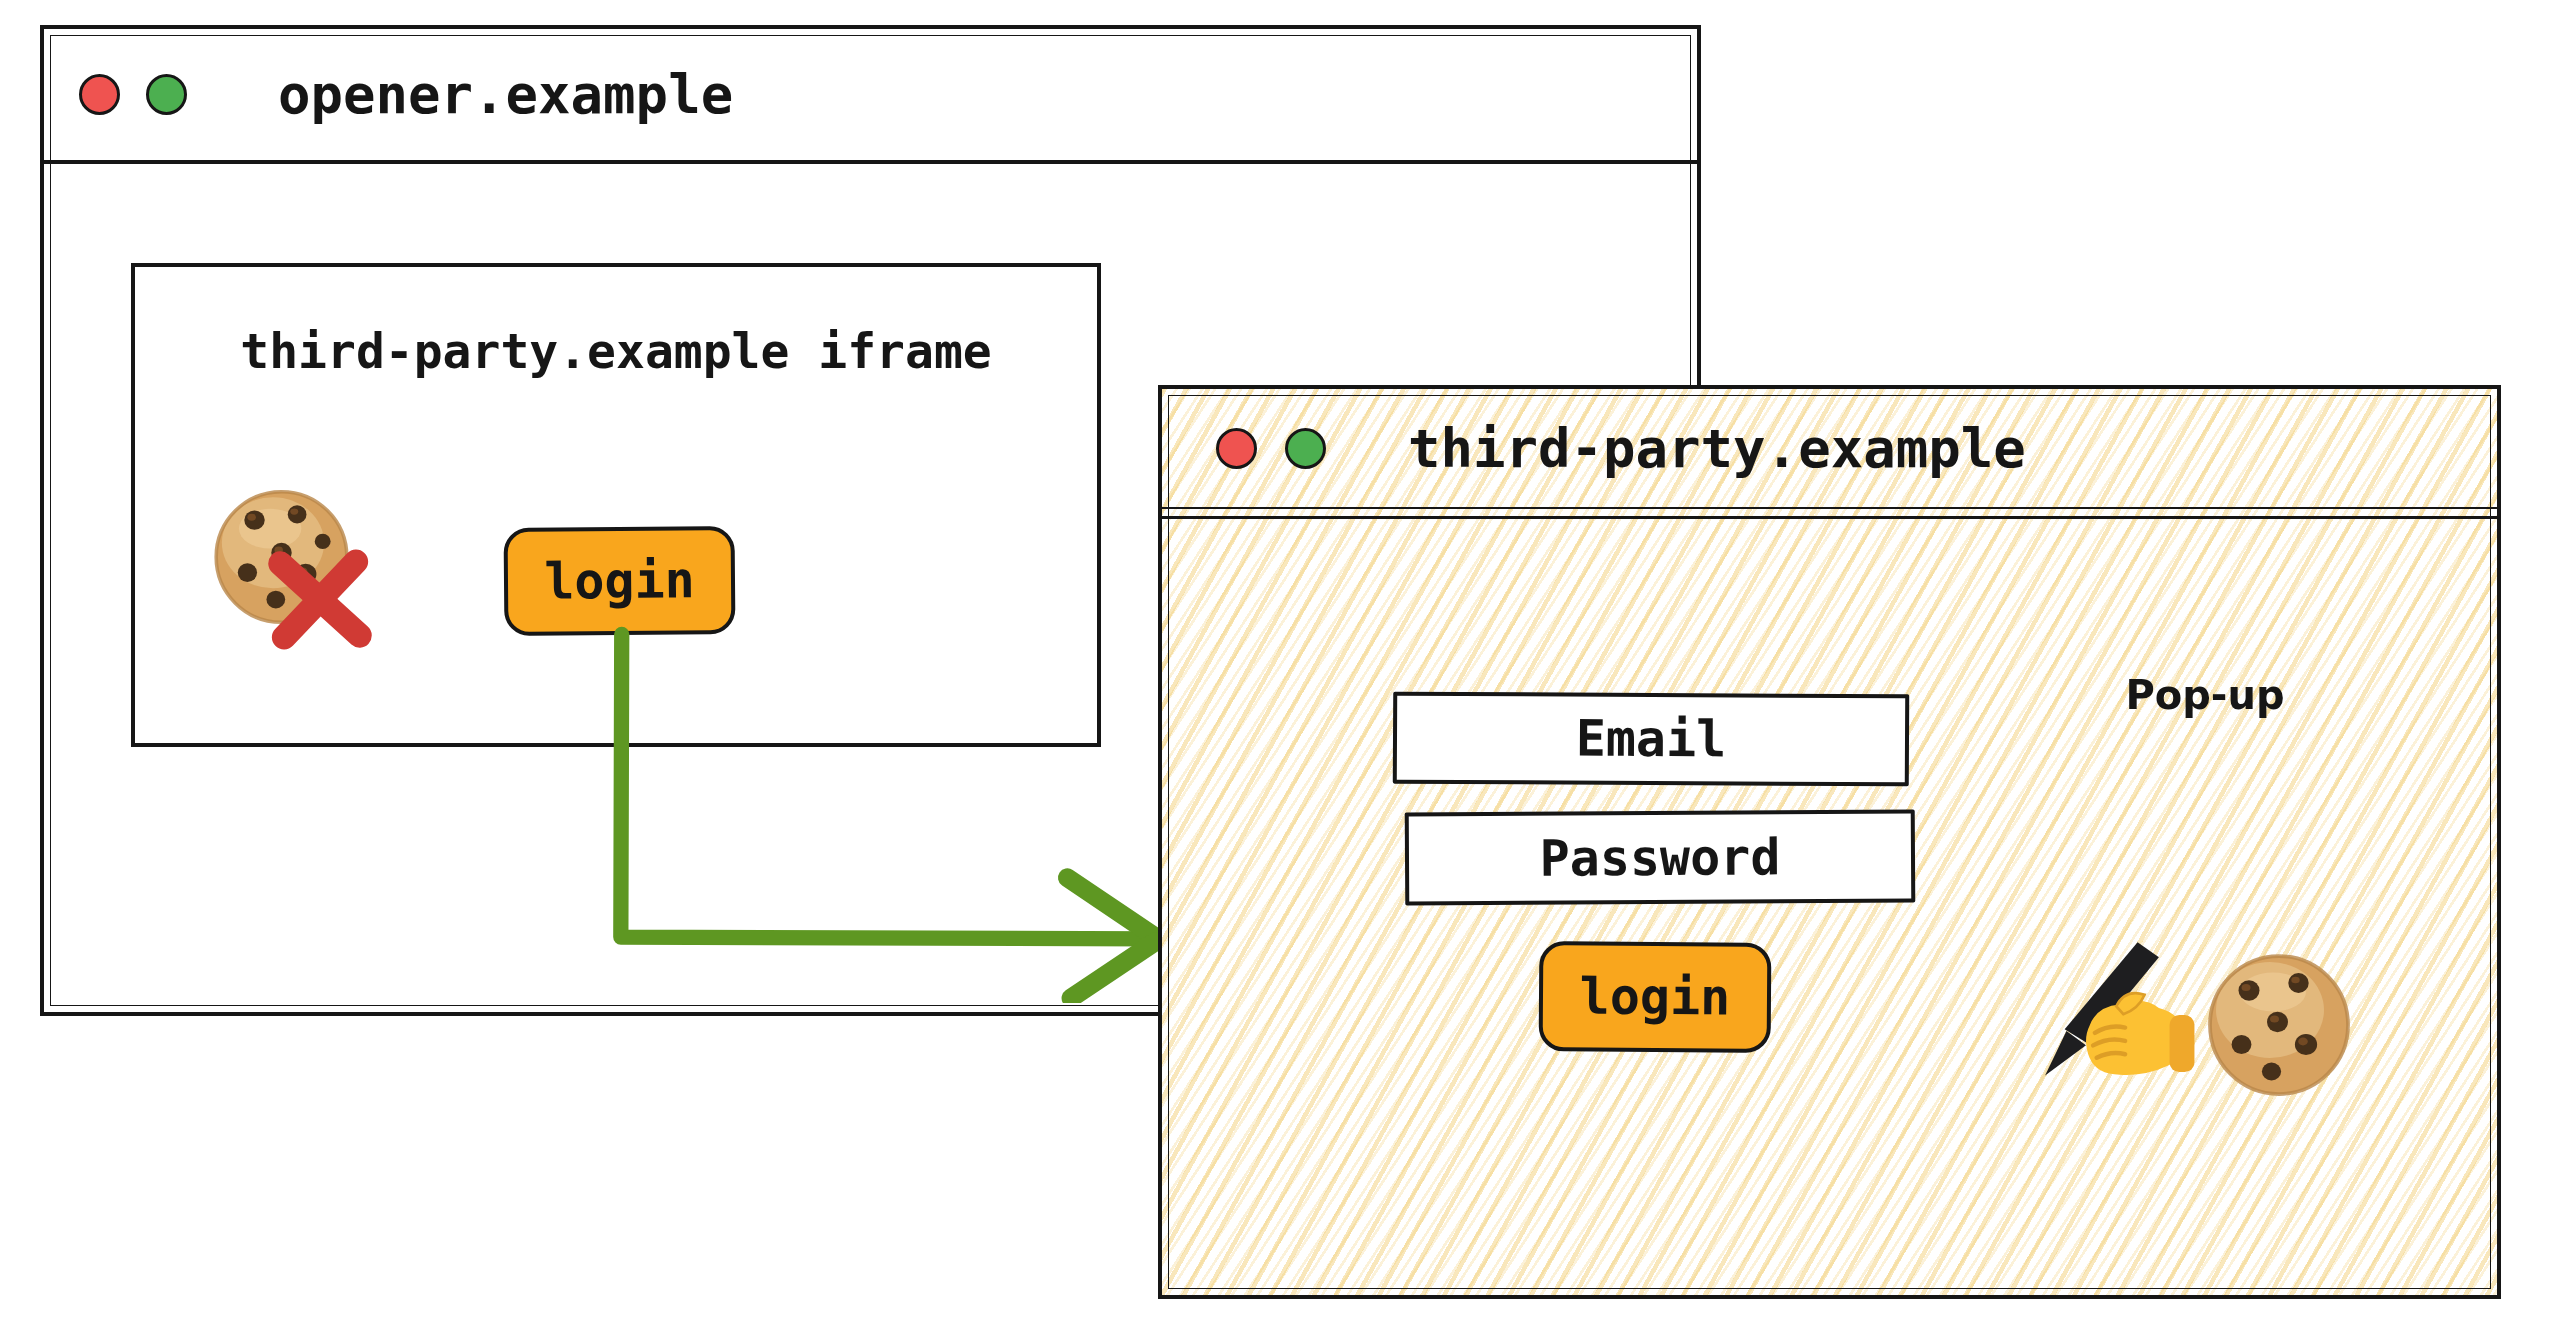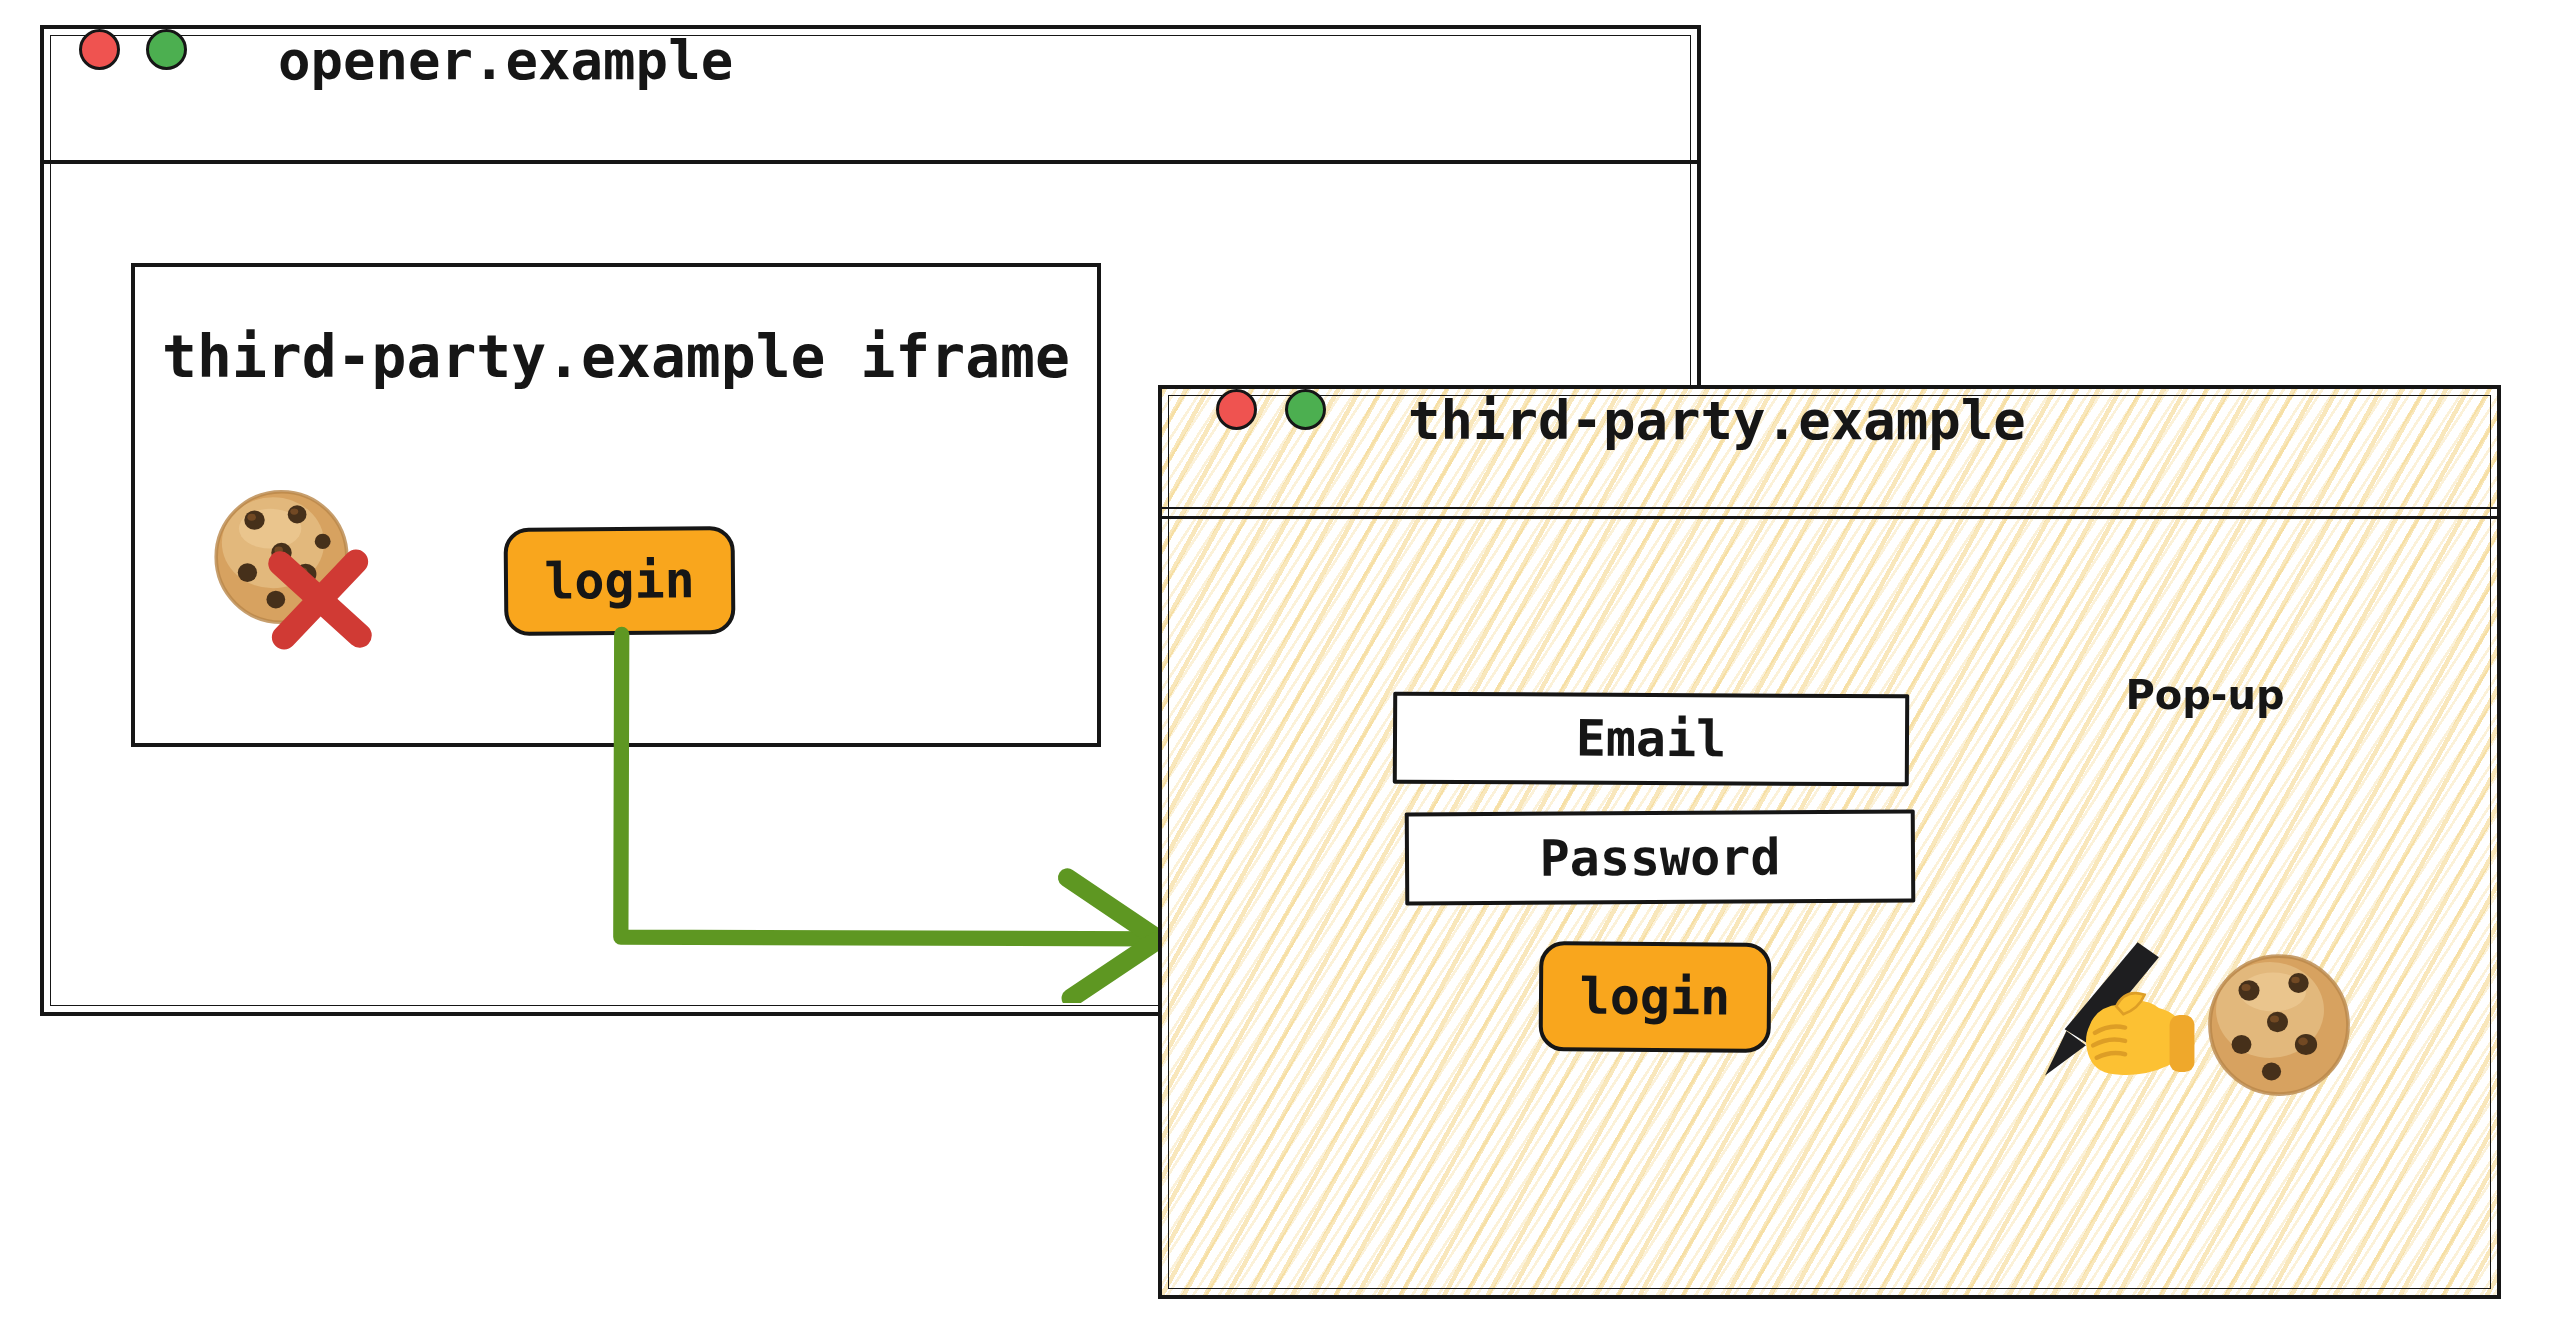--- a/index.html
+++ b/index.html
@@ -23,21 +23,21 @@
     outline-offset: -11.7px;
   }
   .hatch {
     background-image:
       repeating-linear-gradient(119deg, rgba(240,198,94,0.42) 0 4.5px, rgba(0,0,0,0) 4.5px 19px),
       repeating-linear-gradient(123deg, rgba(240,198,94,0.24) 0 2.7px, rgba(0,0,0,0) 2.7px 10.8px);
   }
   .titlebar {
     position: relative;
     display: flex;
-    align-items: flex-start;
+    align-items: center;
     border-bottom: 4.5px solid #161616;
   }
   .light {
     width: 41px; height: 41px;
     border-radius: 50%;
     border: 3.6px solid #161616;
     flex: 0 0 auto;
   }
   .light.red   { background: #EF5350; }
   .light.green { background: #4CAF50; }
@@ -56,21 +56,21 @@
 
   
   #iframe-panel {
     position:absolute; left:87px; top:234px; width:970px; height:484px;
     border:4.5px solid #161616; background:#fff;
     text-align:center;
   }
   #iframe-label {
     display:inline-block;
     margin-top:56px;
-    font-weight:700; font-size:58px; white-space:nowrap;
+    font-weight:700; font-size:48px; white-space:nowrap;
   }
   #blocked-cookie { position:absolute; left:70px; top:219px; width:153px; height:142px; }
   #blocked-cross  { position:absolute; left:131px; top:282px; width:108px; height:101px; }
 
   
   .sketch-btn {
     position:absolute;
     display:flex; align-items:center; justify-content:center;
     background:#F9A61D;
     border:4.5px solid #161616;

